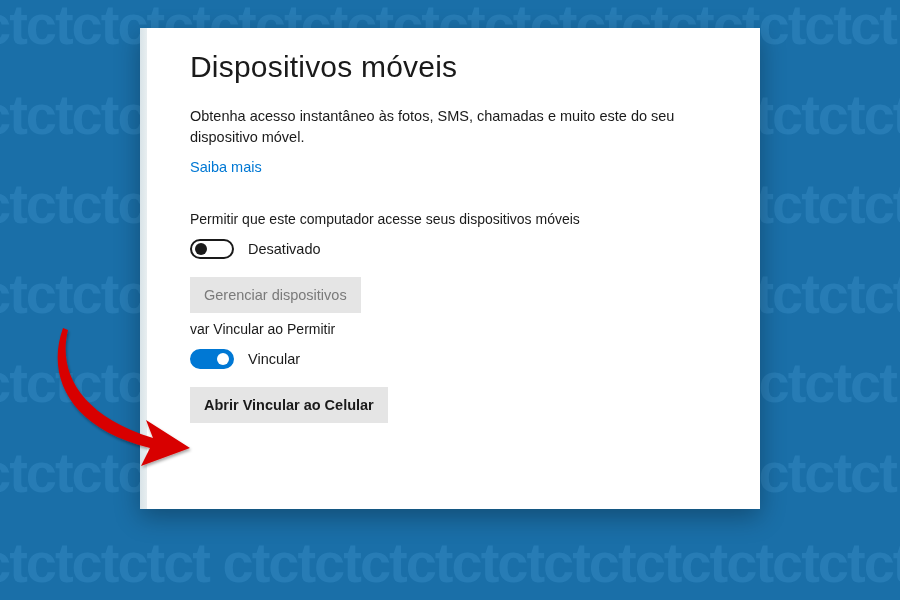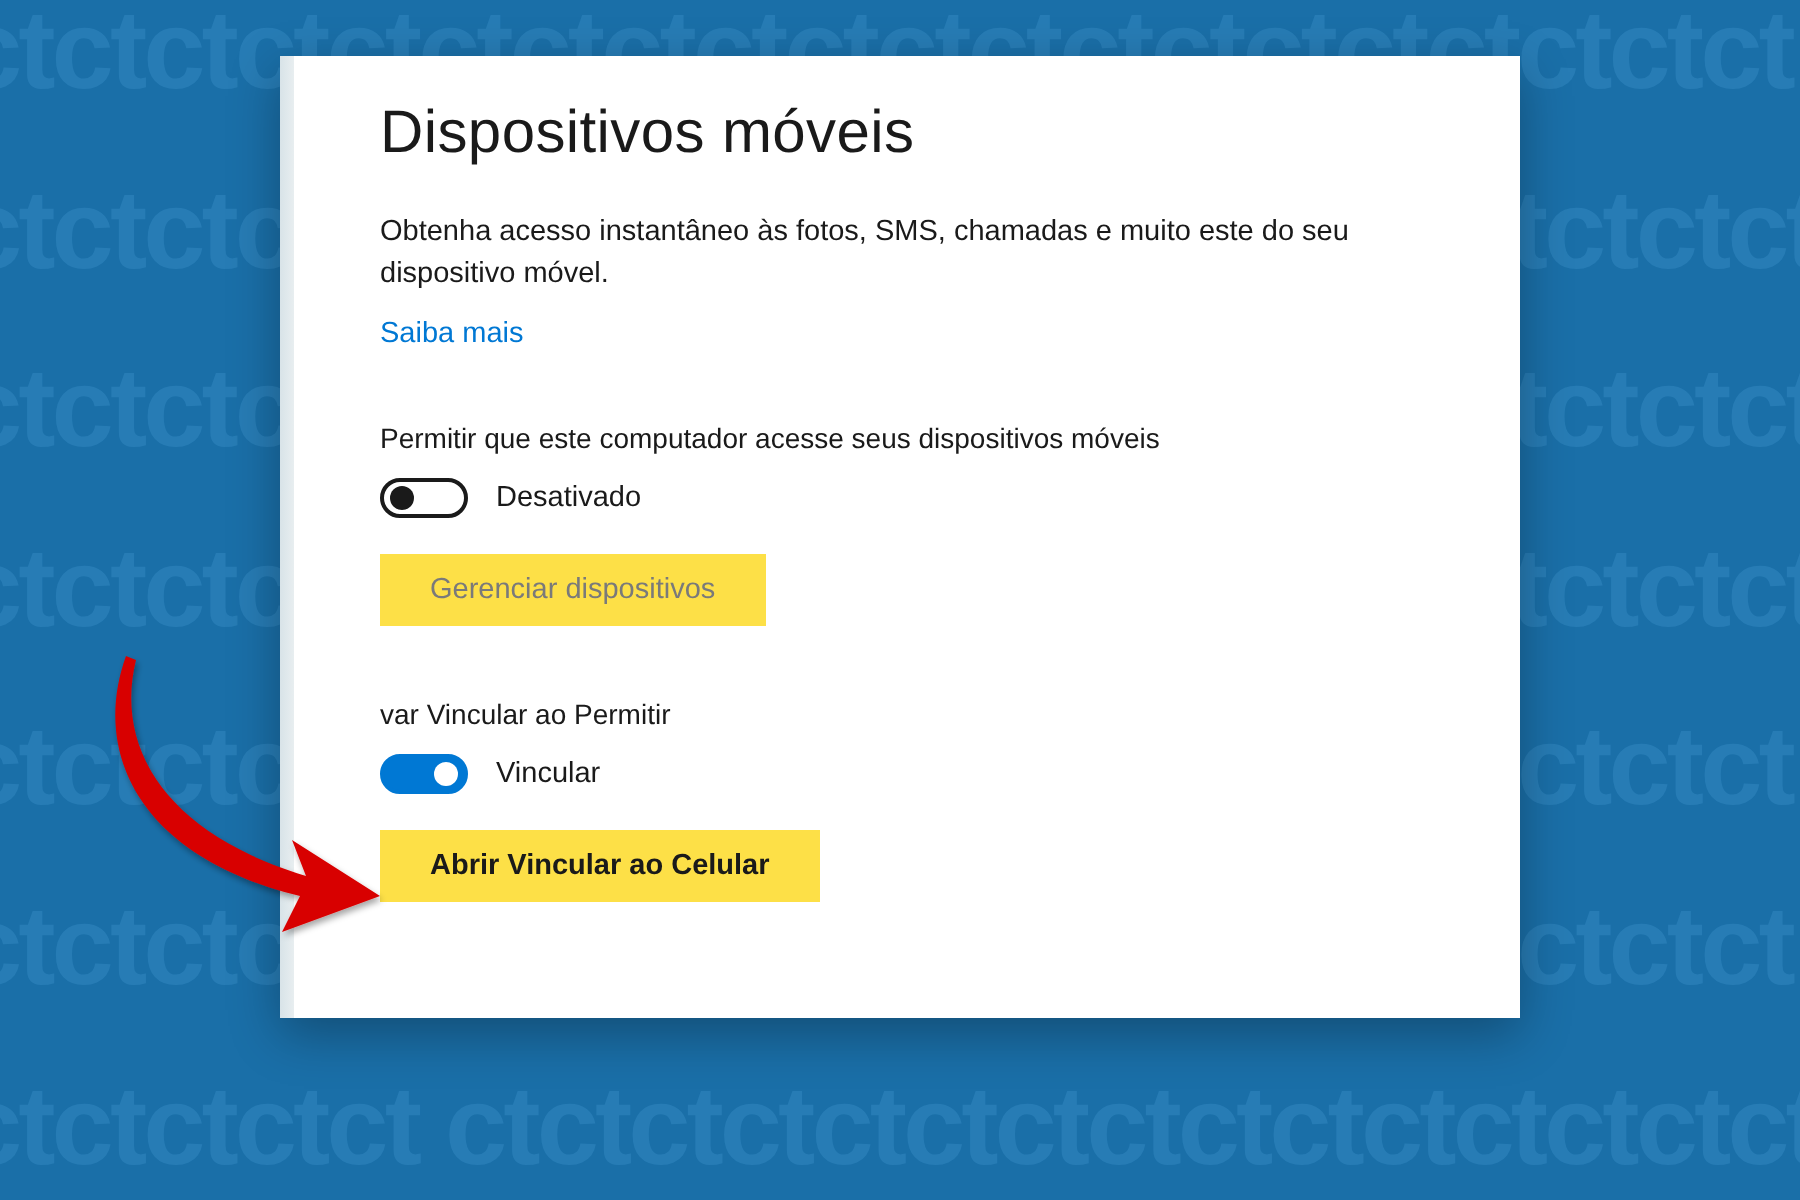--- a/index.html
+++ b/index.html
@@ -112,27 +112,26 @@
       background: #ffffff;
       left: auto;
       right: 3px;
     }
     .toggle-label {
       font-size: 14.5px;
       color: #1a1a1a;
     }
     .btn {
       display: inline-block;
-      background: #fde047;
+      background: #e5e5e5;
       border: none;
-      padding: 10px 25px;
+      padding: 10px 14px;
       font-size: 14.5px;
       font-family: inherit;
       cursor: pointer;
-      margin-bottom: 28px;
     }
     .btn.disabled {
       color: #7a7a7a;
       cursor: default;
     }
     .btn.enabled {
       color: #1a1a1a;
       font-weight: bold;
     }
     .section2 {

